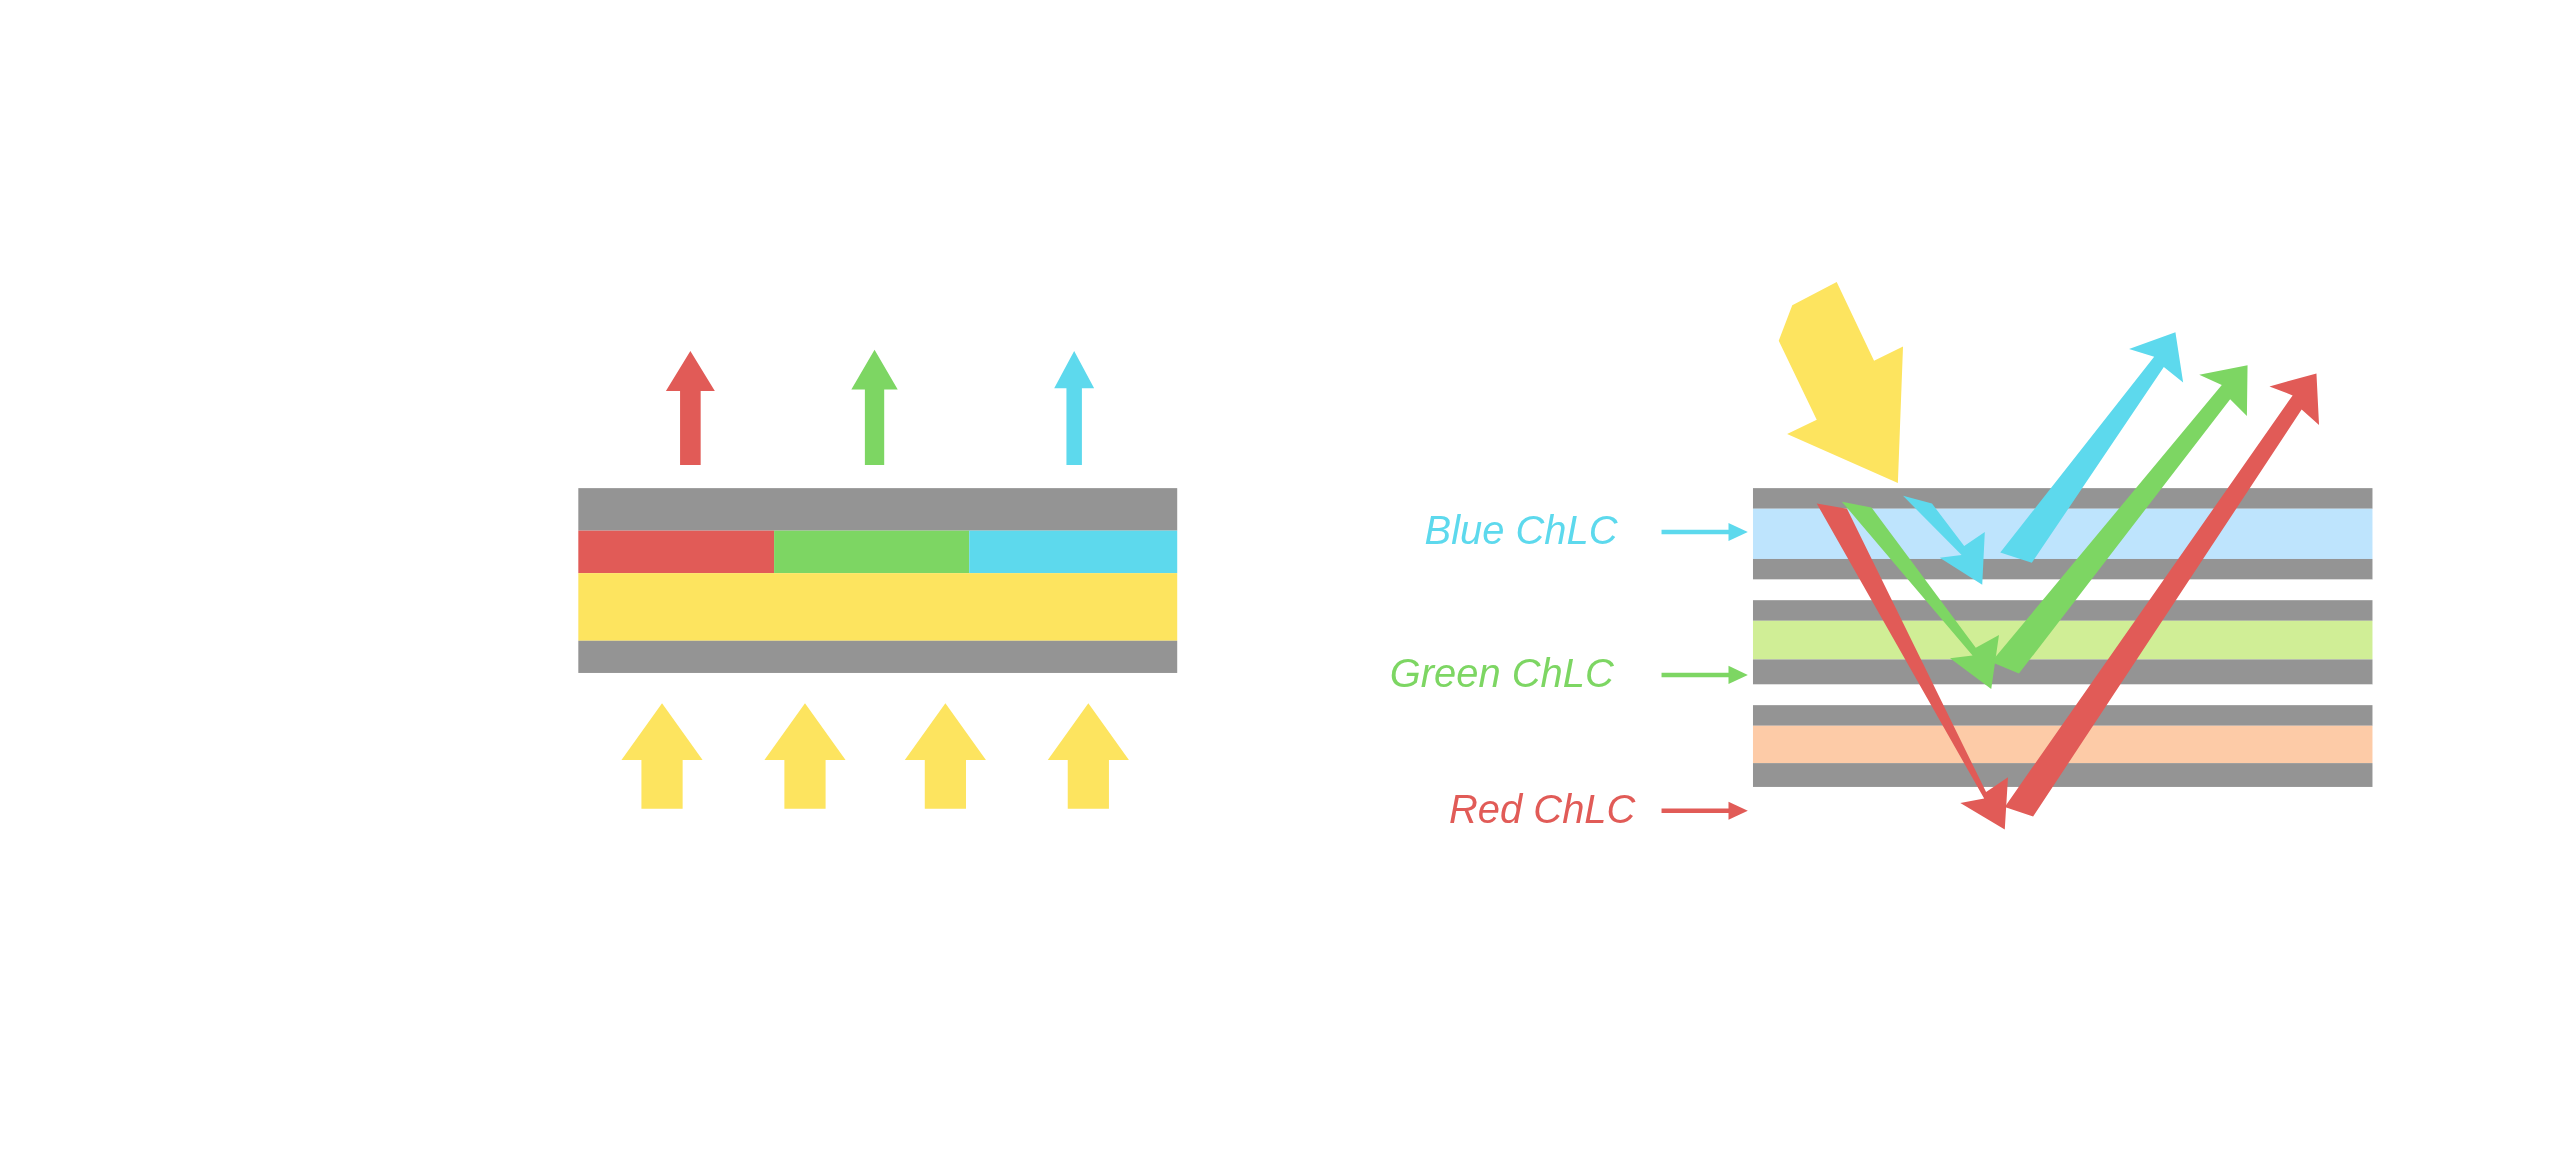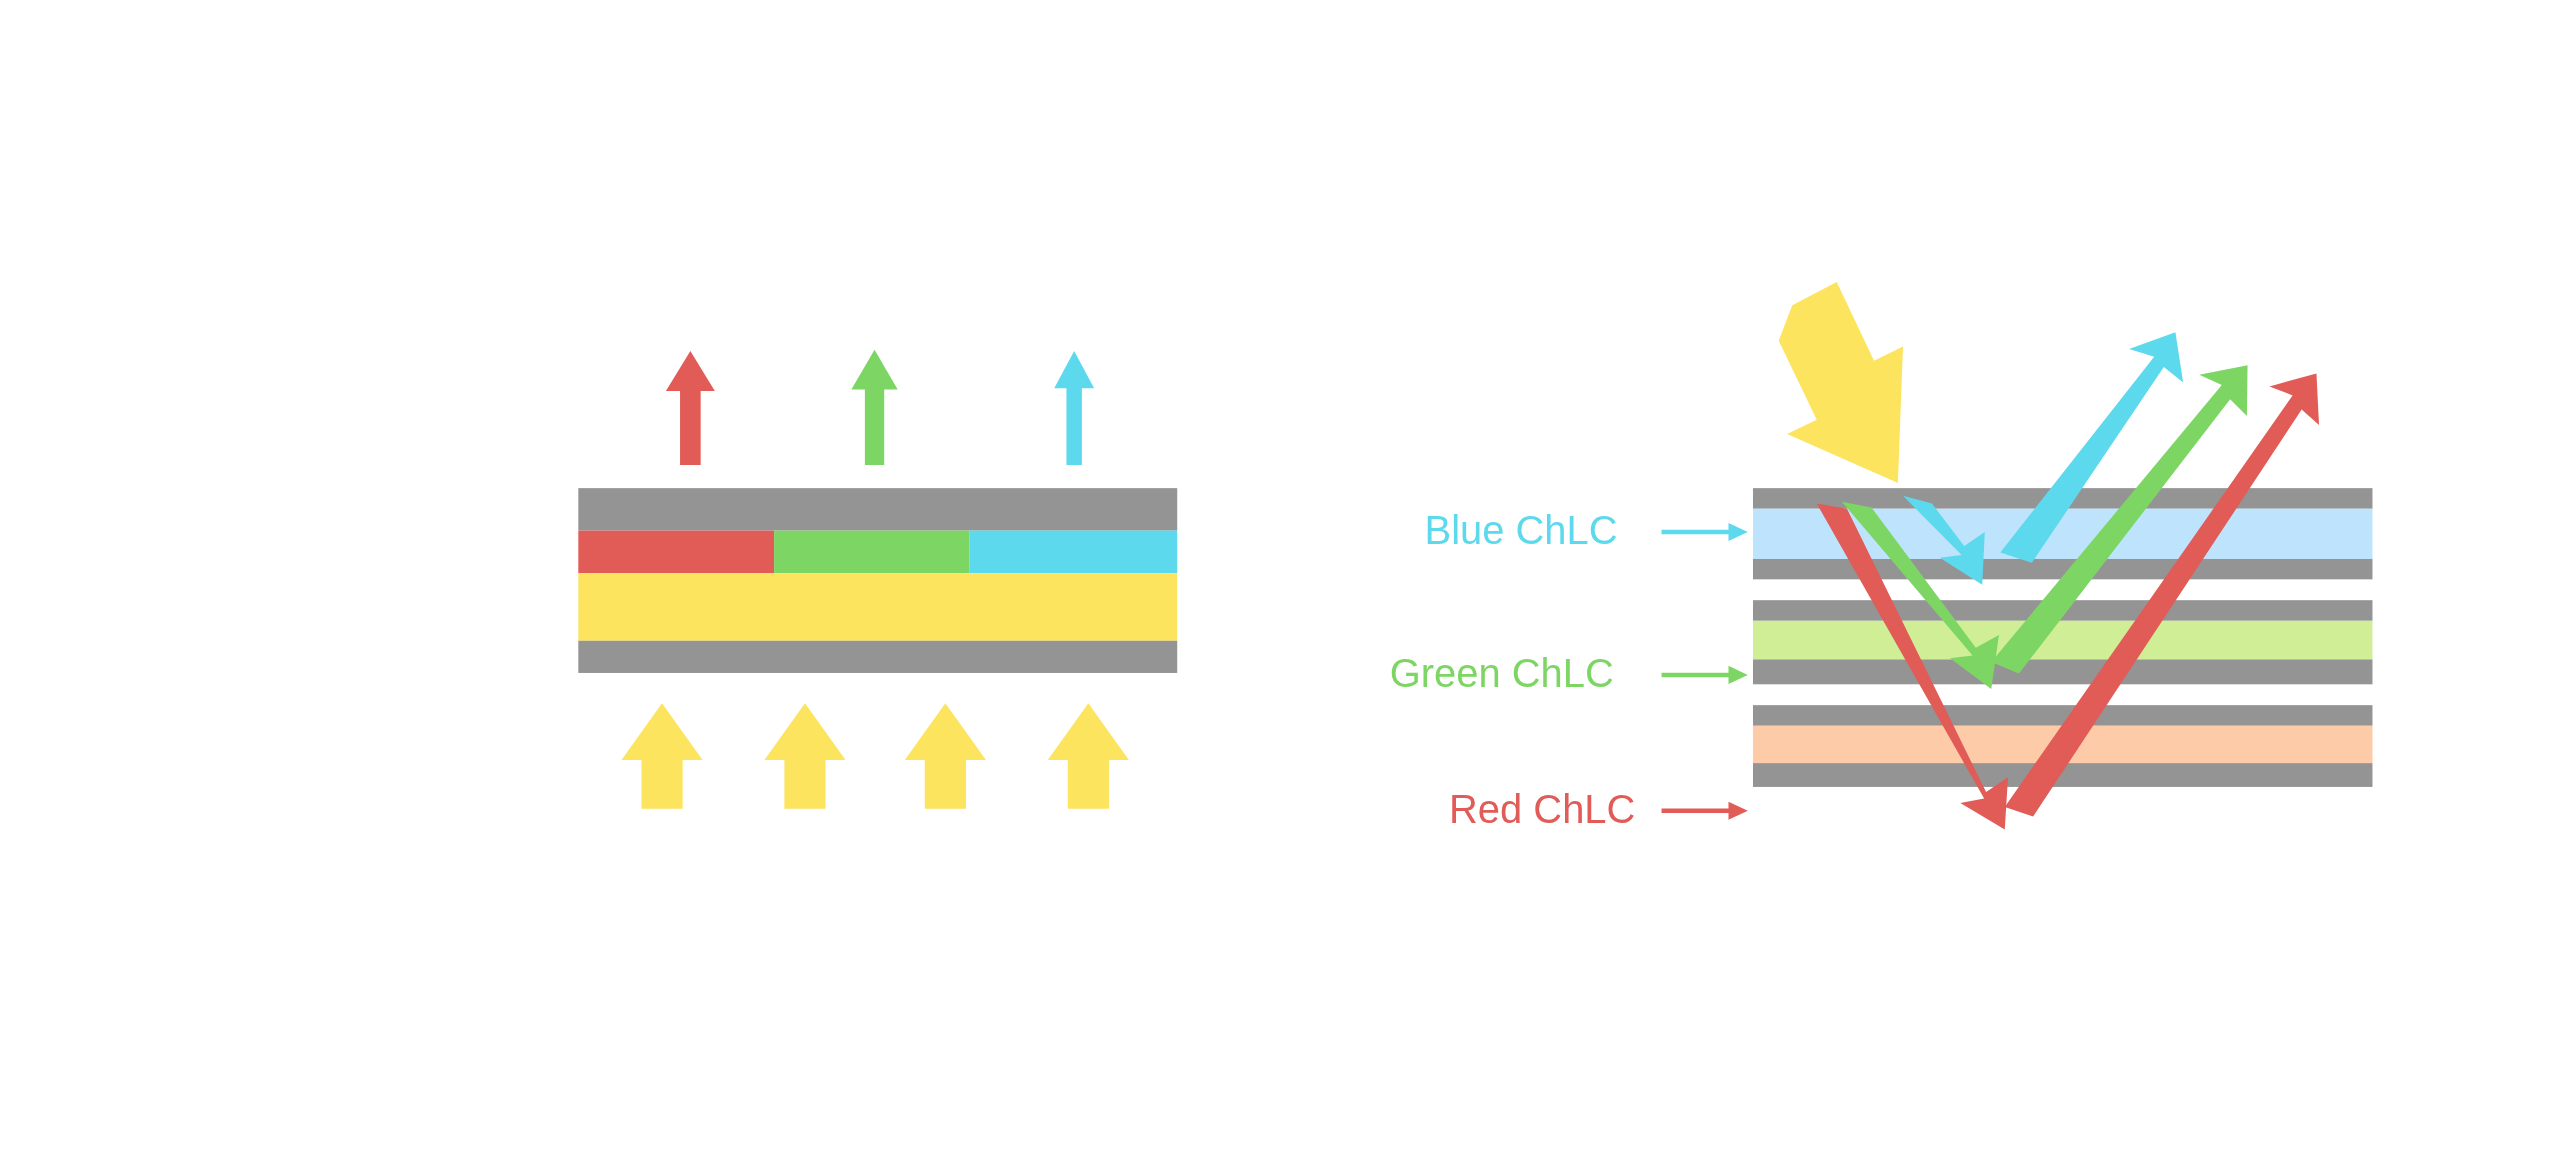--- a/index.html
+++ b/index.html
@@ -44,21 +44,21 @@
       </g>
       <g>
         <path fill="#FDE45F" d="M1468,1092 L1531,1180 L1500,1180 L1500,1256 L1436,1256 L1436,1180 L1405,1180 Z"></path>
       </g>
       <g>
         <path fill="#FDE45F" d="M1690,1092 L1753,1180 L1722,1180 L1722,1256 L1658,1256 L1658,1180 L1627,1180 Z"></path>
       </g>
     </svg>
   </div>
 
-  <div class="fig" style="left:1288px;top:0;width:1288px;height:1154px;">
+  <div class="fig" style="left:1288px;top:0;width:1288px;height:1154px;font-style:italic;">
     <svg width="1288" height="1154" viewBox="2000 0 2000 1792">
 
       <defs>
         <clipPath id="clip-blue-cell">
           <rect x="2722" y="758" width="962" height="142"></rect>
         </clipPath>
       </defs>
 
       <g>
         <path fill="#FDE45F" d="M2783,474 L2852,438 L2910,560 L2955,538 L2947,750 L2775,674 L2821,652 L2762,529 Z"></path>

